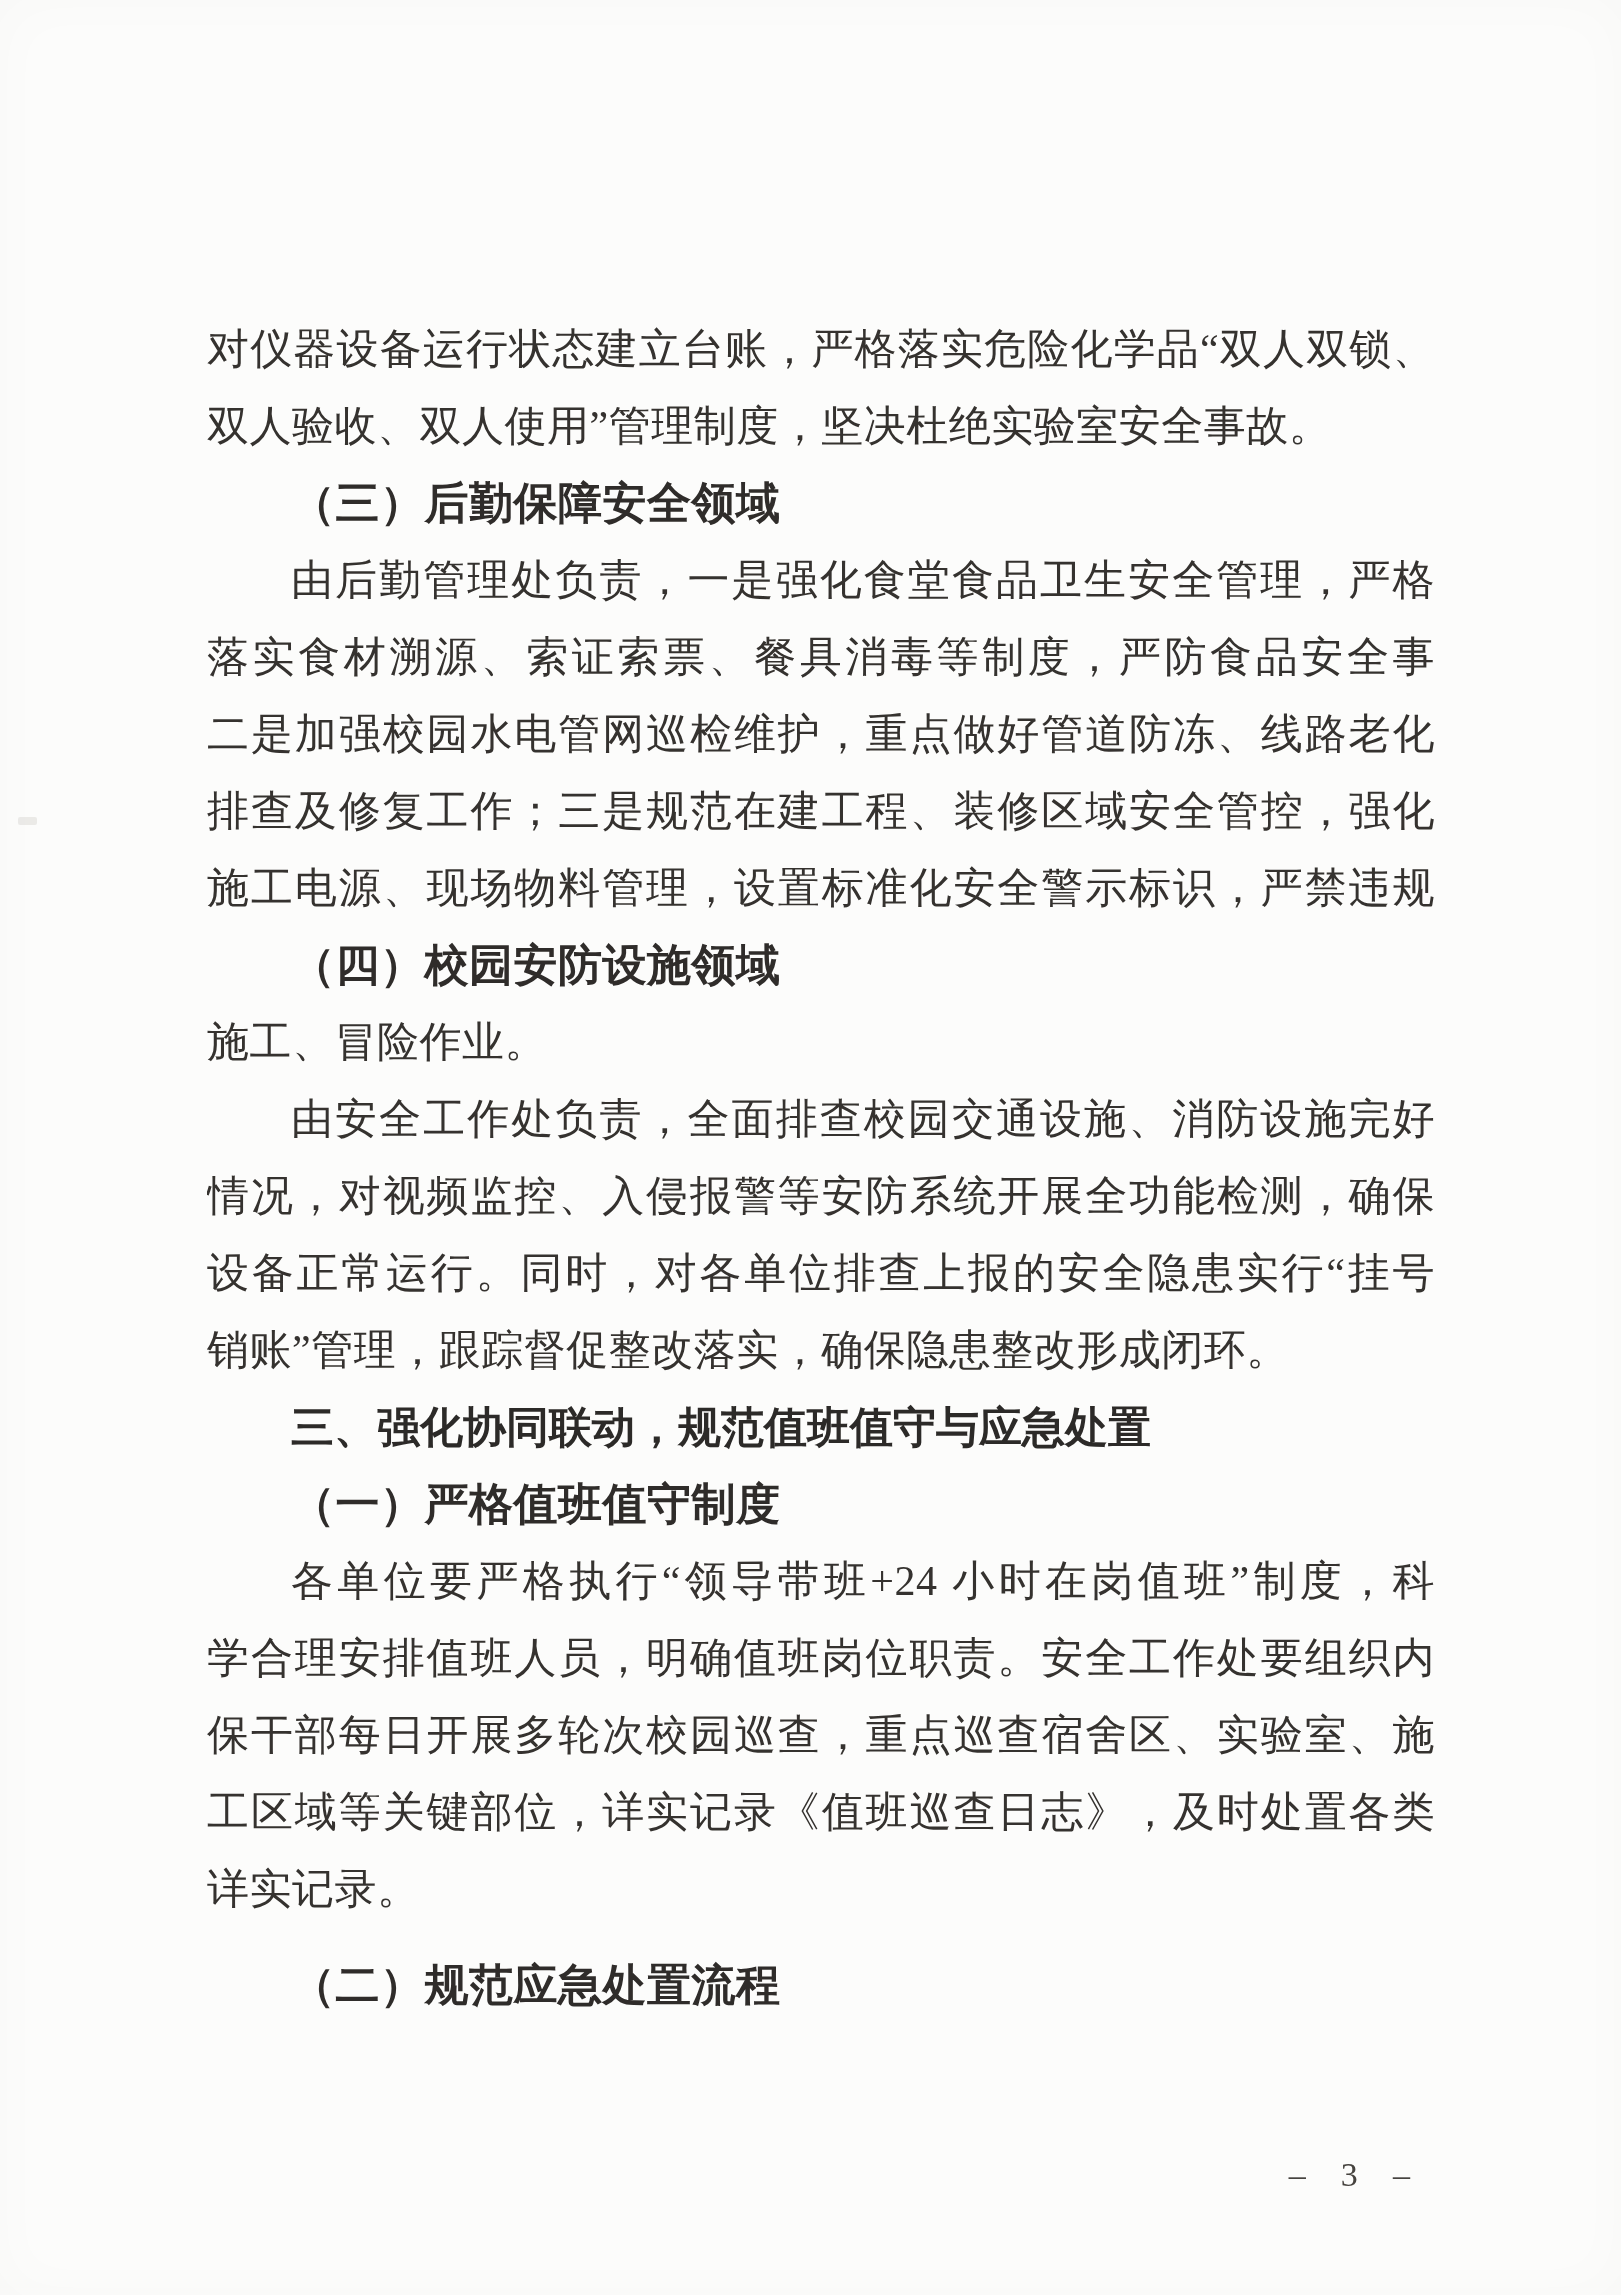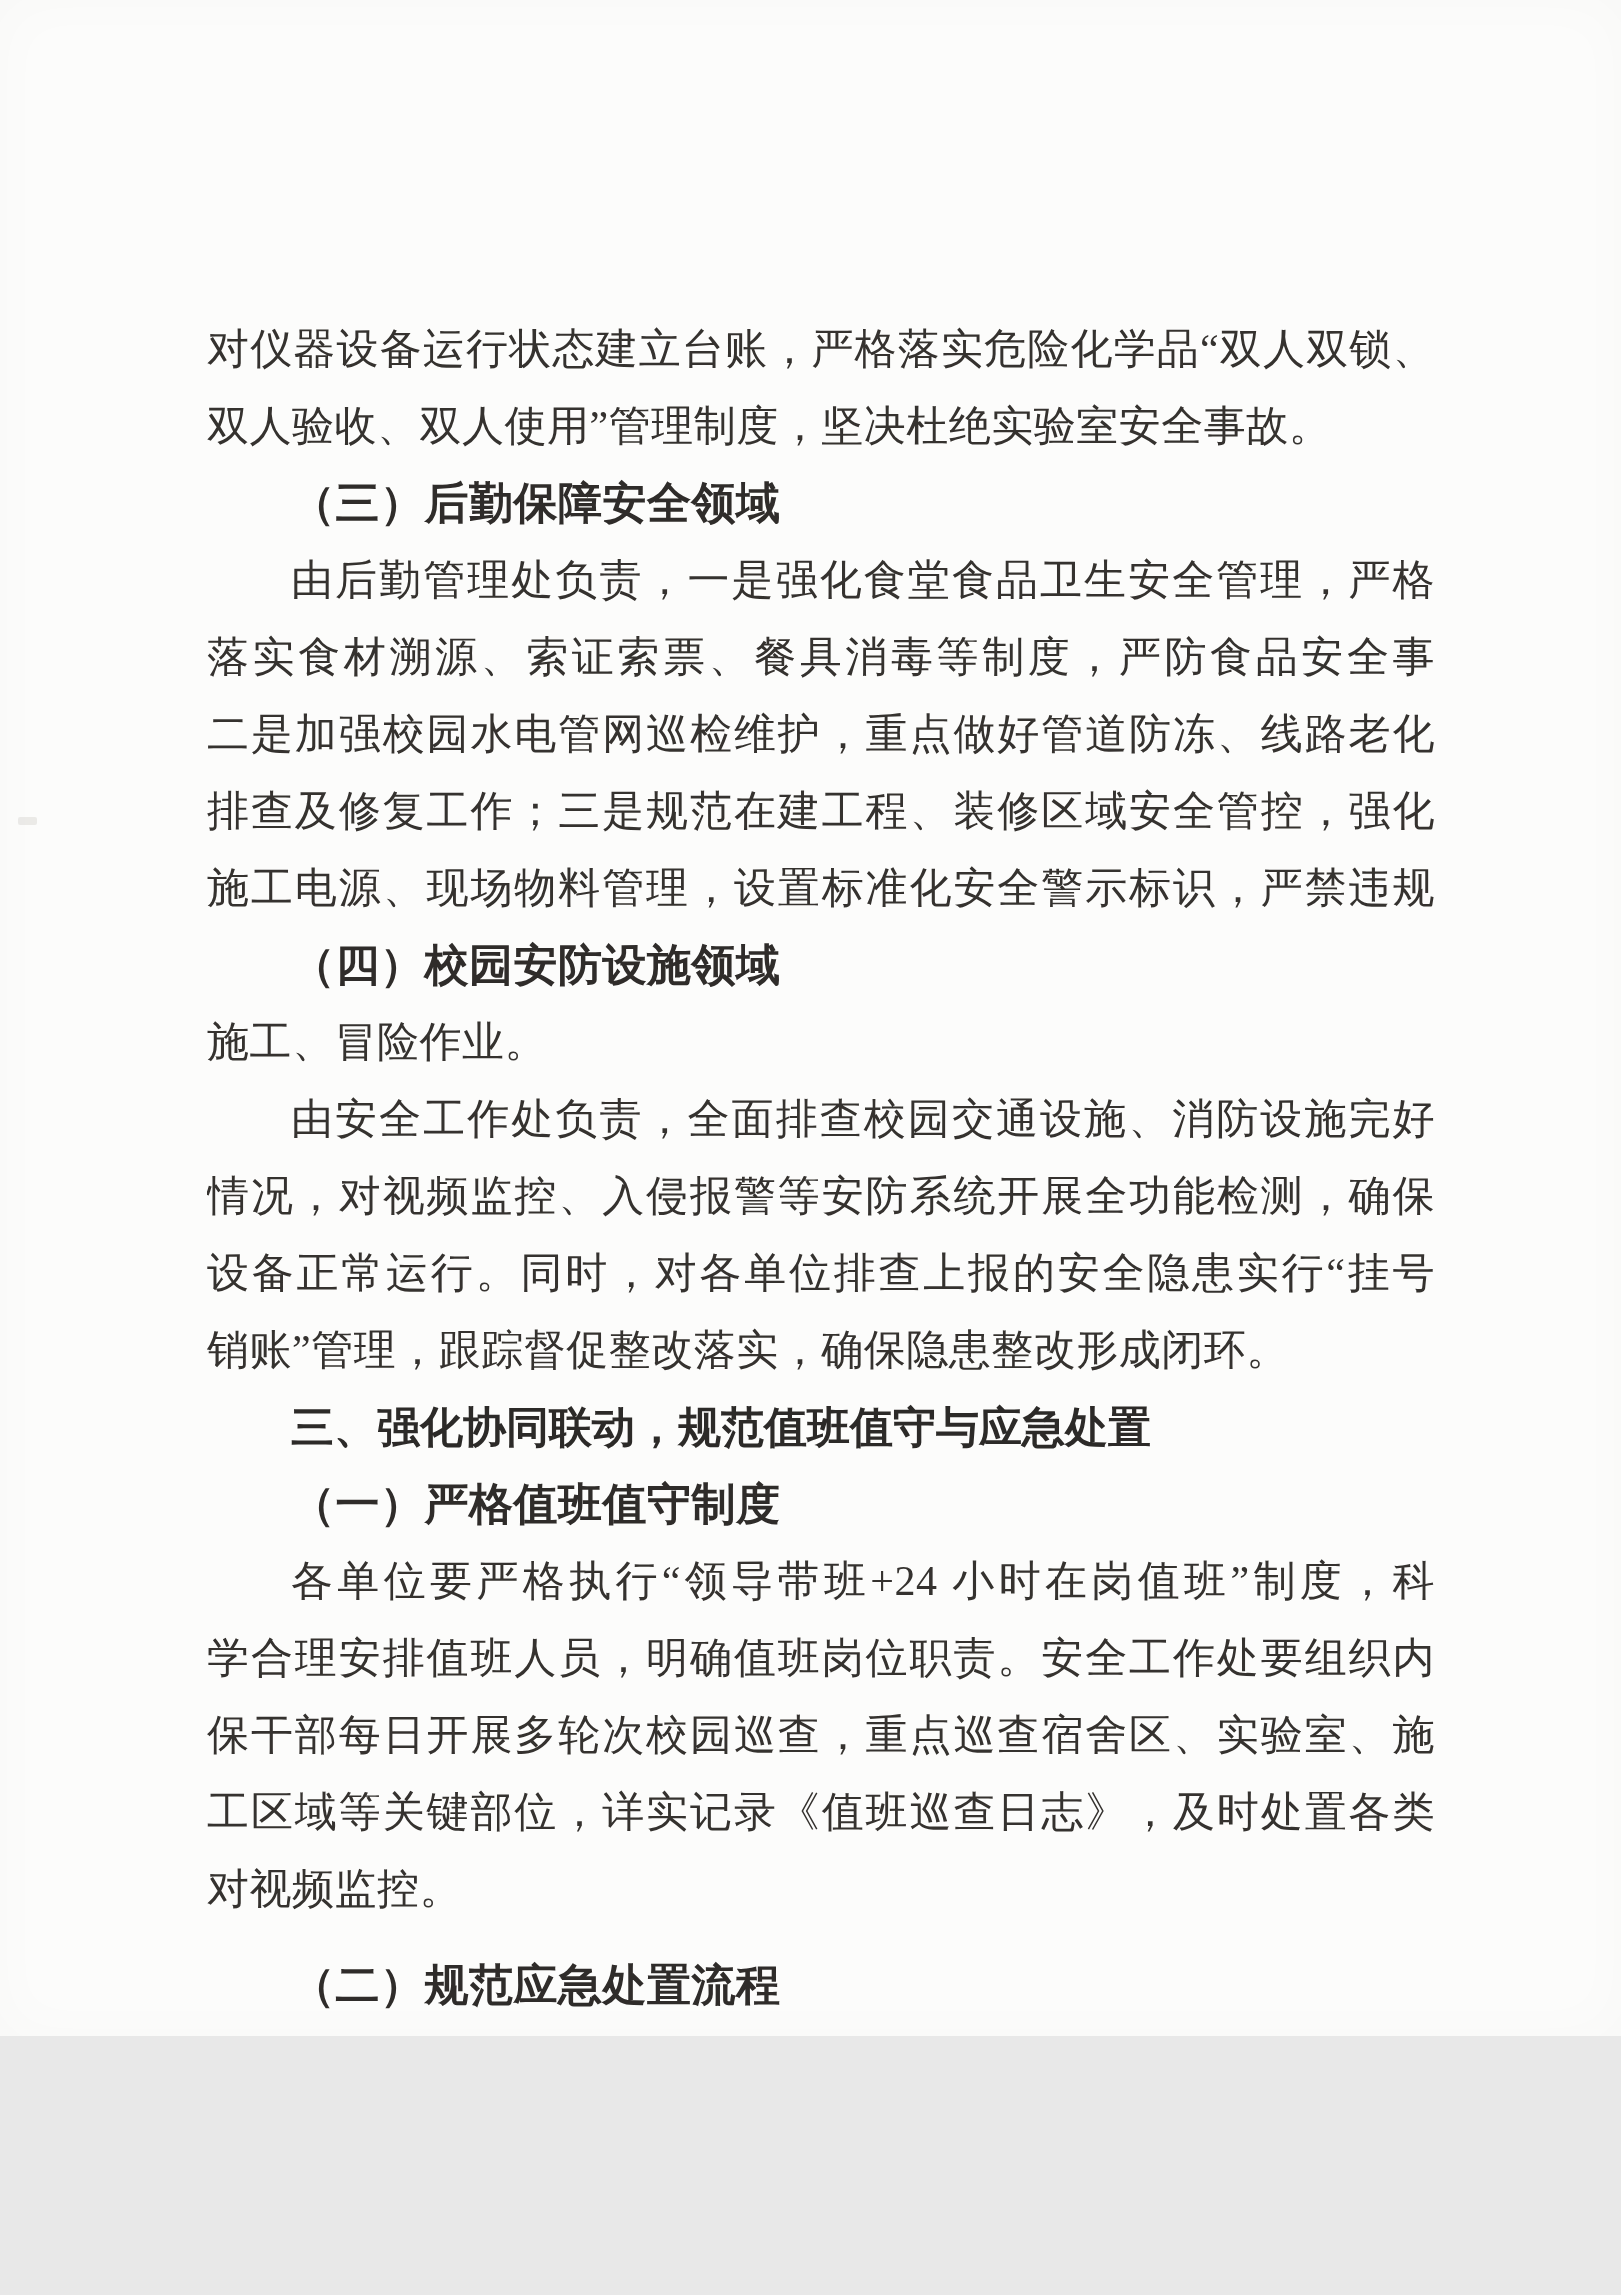--- a/index.html
+++ b/index.html
@@ -3,21 +3,21 @@
 <meta charset="utf-8">
 <style>
   html, body {
     margin: 0;
     padding: 0;
     background: #e8e8e8;
   }
   .page {
     position: relative;
     width: 1621px;
-    height: 2036px;
+    height: 2295px;
     background: #fcfcfb;
     overflow: hidden;
     box-shadow: inset 0 0 61px rgba(0,0,0,0.02);
   }
   .content {
     position: absolute;
     left: 207px;
     top: 311px;
     width: 1228px;
   }
@@ -111,18 +111,18 @@
       <div class="line indent justify">由安全工作处负责，全面排查校园交通设施、消防设施完好</div>
       <div class="line justify">情况，对视频监控、入侵报警等安防系统开展全功能检测，确保</div>
       <div class="line justify">设备正常运行。同时，对各单位排查上报的安全隐患实行“挂号</div>
       <div class="line last">销账”管理，跟踪督促整改落实，确保隐患整改形成闭环。</div>
       <div class="line heading-hei">三、强化协同联动，规范值班值守与应急处置</div>
       <div class="line heading-kai">（一）严格值班值守制度</div>
       <div class="line indent justify">各单位要严格执行“领导带班+24 小时在岗值班”制度，科</div>
       <div class="line justify">学合理安排值班人员，明确值班岗位职责。安全工作处要组织内</div>
       <div class="line justify">保干部每日开展多轮次校园巡查，重点巡查宿舍区、实验室、施</div>
       <div class="line justify">工区域等关键部位，详实记录《值班巡查日志》，及时处置各类</div>
-      <div class="line last">对视频监控。</div>
+      <div class="line last">详实记录。</div>
       <div class="line heading-kai extra-gap">（二）规范应急处置流程</div>
     </div>
   <div class="page-number">– 3 –</div>
 </div>
 
 
 </body></html>

